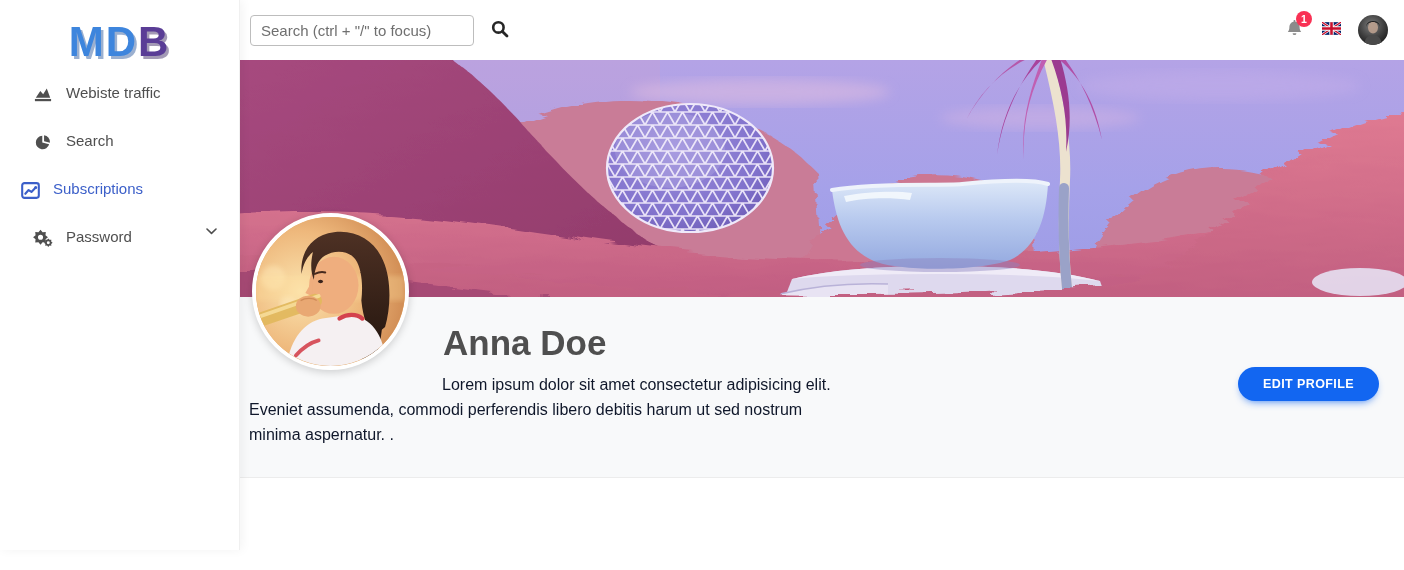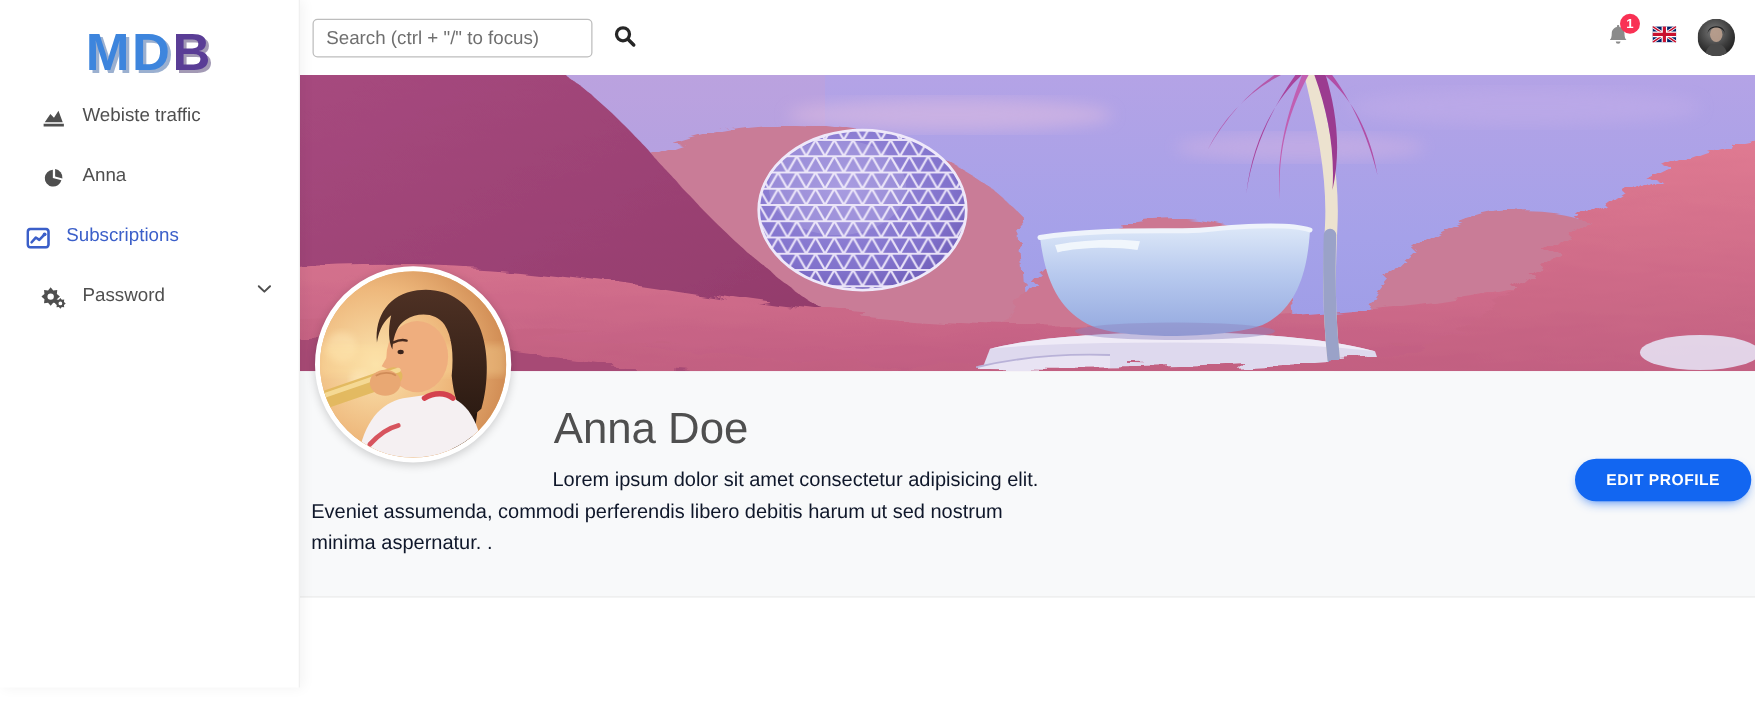--- a/index.html
+++ b/index.html
@@ -61,28 +61,28 @@
     border-bottom:1px solid #ececec; padding-left:8px;
   }
   .avatar-lg {
     position:absolute; left:12px; top:-84px; width:157px; height:157px;
     border-radius:50%; border:4px solid #fff; overflow:hidden;
     box-shadow:0 2px 8px rgba(0,0,0,.18); background:#e8b070; z-index:3;
   }
   .avatar-lg svg { display:block; width:100%; height:100%; }
   .profile-name {
     margin:0; padding-top:27px; margin-left:195px;
-    font-size:35px; font-weight:normal; color:#4f4f4f; line-height:1.1;
+    font-size:35px; font-weight:bold; color:#4f4f4f; line-height:1.1;
   }
   .profile-bio {
     margin:9px 1px 0; width:585px; text-indent:193px;
     font-size:16px; line-height:25px; color:#0f172a;
   }
   .edit-btn {
-    position:absolute; right:3px; top:70px; height:34px; padding:0 25px;
+    position:absolute; right:25px; top:70px; height:34px; padding:0 25px;
     background:#1266f1; color:#fff; border:none; border-radius:17px;
     font-family:inherit; font-size:12.5px; font-weight:bold; letter-spacing:.4px;
     cursor:pointer; box-shadow:0 4px 9px -4px rgba(18,102,241,.9);
   }
   .content-rest { flex:1; background:#fff; }
 </style>
 </head>
 <body>
 
 <div class="app">
@@ -104,21 +104,21 @@
         <span>Webiste traffic</span>
       </div>
 
       <div class="nav-item">
         <span class="ic">
           <svg width="18" height="18" viewBox="0 0 20 20">
               <path fill="currentColor" d="M9.2 3.1a7.5 7.5 0 1 0 7.6 9.4l-7.6-2z"></path>
               <path fill="currentColor" d="M11.2 2.5v6.6l6.5 1.7a7.6 7.6 0 0 0-6.5-8.3z"></path>
             </svg>
         </span>
-        <span>Anna</span>
+        <span>Search</span>
       </div>
 
       <div class="nav-item active">
         <span class="ic">
           <svg width="19" height="17" viewBox="0 0 20 18">
               <rect x="1.2" y="1.2" width="17.6" height="15.6" rx="2.4" fill="none" stroke="currentColor" stroke-width="2.2"></rect>
               <polyline points="4.5,12.5 8,8.5 11,10.5 15.5,5.8" fill="none" stroke="currentColor" stroke-width="2.2" stroke-linecap="round" stroke-linejoin="round"></polyline>
               <circle cx="15.5" cy="5.8" r="1.6" fill="currentColor"></circle>
             </svg>
         </span>

